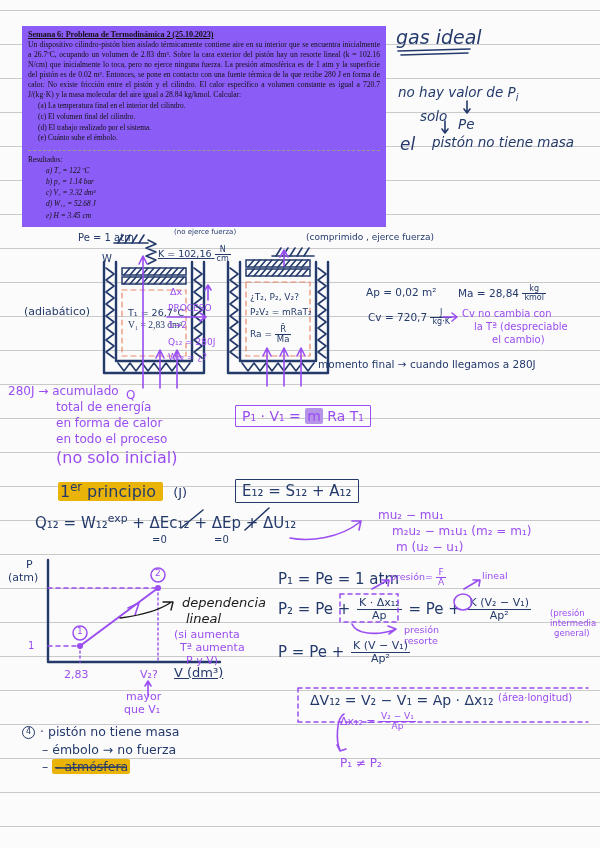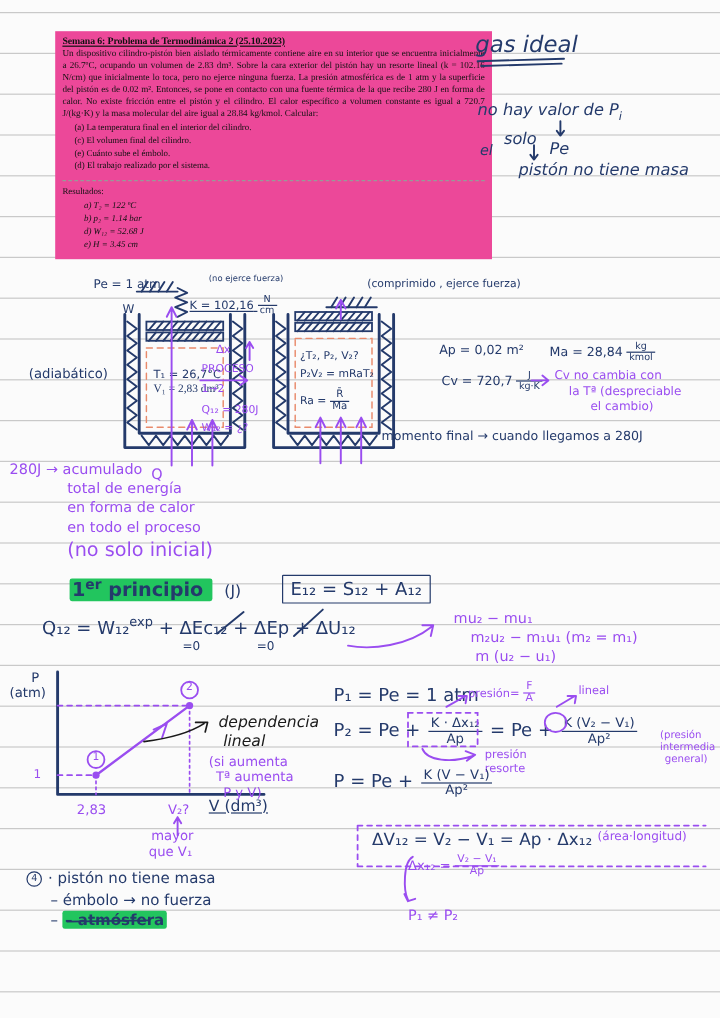--- a/index.html
+++ b/index.html
@@ -12,44 +12,43 @@
   }
   
   #rules{position:absolute;inset:0;z-index:0;pointer-events:none;}
   #rules .rule{position:absolute;left:0;width:600px;height:1px;background:#c9c9c9;}
 
   #page{position:absolute;inset:0;z-index:2;}
 
   
   .printed{
     position:absolute;left:22px;top:26px;width:352px;
-    background:#ec4899;
+    background:#8b5cf6;
     padding:4px 6px 6px 6px;
     font-family:"Liberation Serif",serif;
     color:#111;
-    margin-left:24px;
   }
   .printed .ttl{font-weight:bold;text-decoration:underline;font-size:8.2px;letter-spacing:-0.1px;margin-bottom:1px;}
   .printed .body{font-size:7.6px;line-height:1.32;text-align:justify;}
   .printed .items{font-size:7.4px;line-height:1.45;margin-top:1px;}
   .printed .items div{padding-left:10px;}
   .dashrule{border-top:1px dashed #999;margin:6px 0 3px 0;height:0;}
   .printed .res{font-size:7.4px;line-height:1.5;}
   .printed .res .rh{margin-bottom:0px;}
   .printed .res .ri{padding-left:18px;font-style:italic;}
   sup{font-size:0.72em;vertical-align:super;}
   sub{font-size:0.72em;vertical-align:sub;}
 
   
   .hw{position:absolute;font-family:"DejaVu Sans",sans-serif;white-space:nowrap;}
   .nv{color:#243a6b;}          
   .pu{color:#9a4df0;}          
   .bk{color:#1a1a1a;}          
   .sl{font-style:italic;}
-  .hl{background:#22c55e;padding:0 2px;border-radius:2px;font-weight:bold;}
+  .hl{background:#eab308;padding:0 2px;border-radius:2px;}
   .hlp{background:#b695e8;padding:0 2px;border-radius:2px;}
   .box{border:1.6px solid #243a6b;padding:2px 6px;border-radius:1px;}
   .circ{display:inline-block;border:1.4px solid currentColor;border-radius:50%;
         width:11px;height:11px;line-height:10px;text-align:center;font-size:8px;}
   .frac{display:inline-block;text-align:center;vertical-align:middle;line-height:1.05;}
   .frac .n{display:block;border-bottom:1.4px solid currentColor;padding:0 2px;}
   .frac .d{display:block;padding:0 2px;}
 
   svg{position:absolute;overflow:visible;}
   .ink-nv{fill:none;stroke:#243a6b;stroke-width:1.6;stroke-linecap:round;stroke-linejoin:round;}
@@ -93,28 +92,29 @@
   </div>
 
 <div id="page">
 
   <div class="printed">
     <div class="ttl">Semana 6: Problema de Termodinámica 2 (25.10.2023)</div>
     <div class="body">Un dispositivo cilindro-pistón bien aislado térmicamente contiene aire en su interior que se encuentra inicialmente a 26.7ºC, ocupando un volumen de 2.83 dm³. Sobre la cara exterior del pistón hay un resorte lineal (k = 102.16 N/cm) que inicialmente lo toca, pero no ejerce ninguna fuerza. La presión atmosférica es de 1 atm y la superficie del pistón es de 0.02 m². Entonces, se pone en contacto con una fuente térmica de la que recibe 280 J en forma de calor. No existe fricción entre el pistón y el cilindro. El calor específico a volumen constante es igual a 720.7 J/(kg·K) y la masa molecular del aire igual a 28.84 kg/kmol. Calcular:</div>
     <div class="items">
       <div>(a) La temperatura final en el interior del cilindro.</div>
       <div>(c) El volumen final del cilindro.</div>
+      <div>(d) El trabajo realizado por el sistema.</div>
       <div>(e) Cuánto sube el émbolo.</div>
-      <div>(d) El trabajo realizado por el sistema.</div>
     </div>
     <div class="dashrule"></div>
     <div class="res">
       <div class="rh">Resultados:</div>
       <div class="ri">a)  T₂ = 122 ºC</div>
       <div class="ri">b)  p₂ = 1.14 bar</div>
+      <div class="ri">c)  V₂ = 3.32 dm³</div>
       <div class="ri">d)  W₁₂ = 52.68 J</div>
       <div class="ri">e)  H = 3.45 cm</div>
     </div>
   </div>
 
   <div class="hw nv sl" style="left:396px;top:26px;font-size:19px;">
     <span>gas ideal</span>
   </div>
   <svg style="left:396px;top:48px;width:80px;height:12px;">
     <path class="ink-nv" d="M2,3 L74,1"></path>
@@ -126,21 +126,21 @@
   </div>
   <div class="hw nv sl" style="left:420px;top:108px;font-size:13.5px;">
     <span>solo</span>
   </div>
   <div class="hw nv sl" style="left:458px;top:116px;font-size:13.5px;">
     <span>Pe</span>
   </div>
   <svg style="left:462px;top:100px;width:12px;height:16px;">
     <path class="ink-nv" d="M5,1 L5,13 M2,9 L5,13 L8,9"></path>
   </svg>
-  <div class="hw nv sl" style="left:400px;top:118px;font-size:12px;">
+  <div class="hw nv sl" style="left:400px;top:134px;font-size:17px;">
     <span>el</span>
   </div>
   <svg style="left:440px;top:120px;width:12px;height:16px;">
     <path class="ink-nv" d="M5,1 L5,13 M2,9 L5,13 L8,9"></path>
   </svg>
   <div class="hw nv sl" style="left:432px;top:134px;font-size:13.5px;">
     <span>pistón no tiene masa</span>
   </div>
 
   <div class="hw nv" style="left:78px;top:232px;font-size:10px;">
@@ -233,21 +233,21 @@
     <path class="ink-nv" d="M24,7 L30,0 M30,7 L36,0 M36,7 L42,0 M42,7 L48,0 M48,7 L54,0 M54,7 L60,0 M60,7 L66,0 M66,7 L72,0 M72,7 L78,0 M78,7 L84,0"></path>
     <rect x="22" y="9" width="64" height="7" fill="none" stroke="#243a6b" stroke-width="1.5"></rect>
     <path class="ink-nv" d="M24,16 L30,9 M30,16 L36,9 M36,16 L42,9 M42,16 L48,9 M48,16 L54,9 M54,16 L60,9 M60,16 L66,9 M66,16 L72,9 M72,16 L78,9 M78,16 L84,9"></path>
     <path class="ink-or" d="M22,22 L86,22 L86,96 L22,96 Z"></path>
   </svg>
 
   <svg style="left:268px;top:240px;width:54px;height:22px;">
     <path class="ink-nv" d="M4,16 L46,16"></path>
     <path class="ink-nv" d="M8,16 L13,8 M15,16 L20,8 M22,16 L27,8 M29,16 L34,8 M36,16 L41,8"></path>
   </svg>
-  <div class="hw pu" style="left:180px;top:286px;font-size:9.5px;">
+  <div class="hw pu" style="left:170px;top:286px;font-size:9.5px;">
     <span>Δx</span>
   </div>
   <svg style="left:204px;top:282px;width:10px;height:20px;">
     <path class="ink-pu" d="M4,18 L4,3 M1,8 L4,3 L7,8"></path>
   </svg>
 
   <div class="hw nv" style="left:250px;top:292px;font-size:9px;">
     <span>¿T₂, P₂, V₂?</span>
   </div>
   <div class="hw nv" style="left:250px;top:307px;font-size:9px;">
@@ -302,20 +302,25 @@
   <div class="hw pu" style="left:56px;top:416px;font-size:12px;">
     <span>en forma de calor</span>
   </div>
   <div class="hw pu" style="left:56px;top:432px;font-size:12px;">
     <span>en todo el proceso</span>
   </div>
   <div class="hw pu" style="left:56px;top:448px;font-size:16px;">
     <span>(no solo inicial)</span>
   </div>
 
+  <div class="hw pu box" style="left:235px;top:405px;font-size:14px;border-color:#9a4df0;">
+    <span>P₁ · V₁ =</span>
+    <span class="hlp">m</span>
+    <span>Ra T₁</span>
+  </div>
 
   <div class="hw nv" style="left:58px;top:480px;font-size:16px;">
     <span class="hl">
       <span>1</span><sup>er</sup>
       <span>principio</span>
     </span>
     <span style="font-size:13px;margin-left:10px;">(J)</span>
   </div>
   <div class="hw nv box" style="left:235px;top:479px;font-size:15px;">
     <span>E₁₂ = S₁₂ + A₁₂</span>

